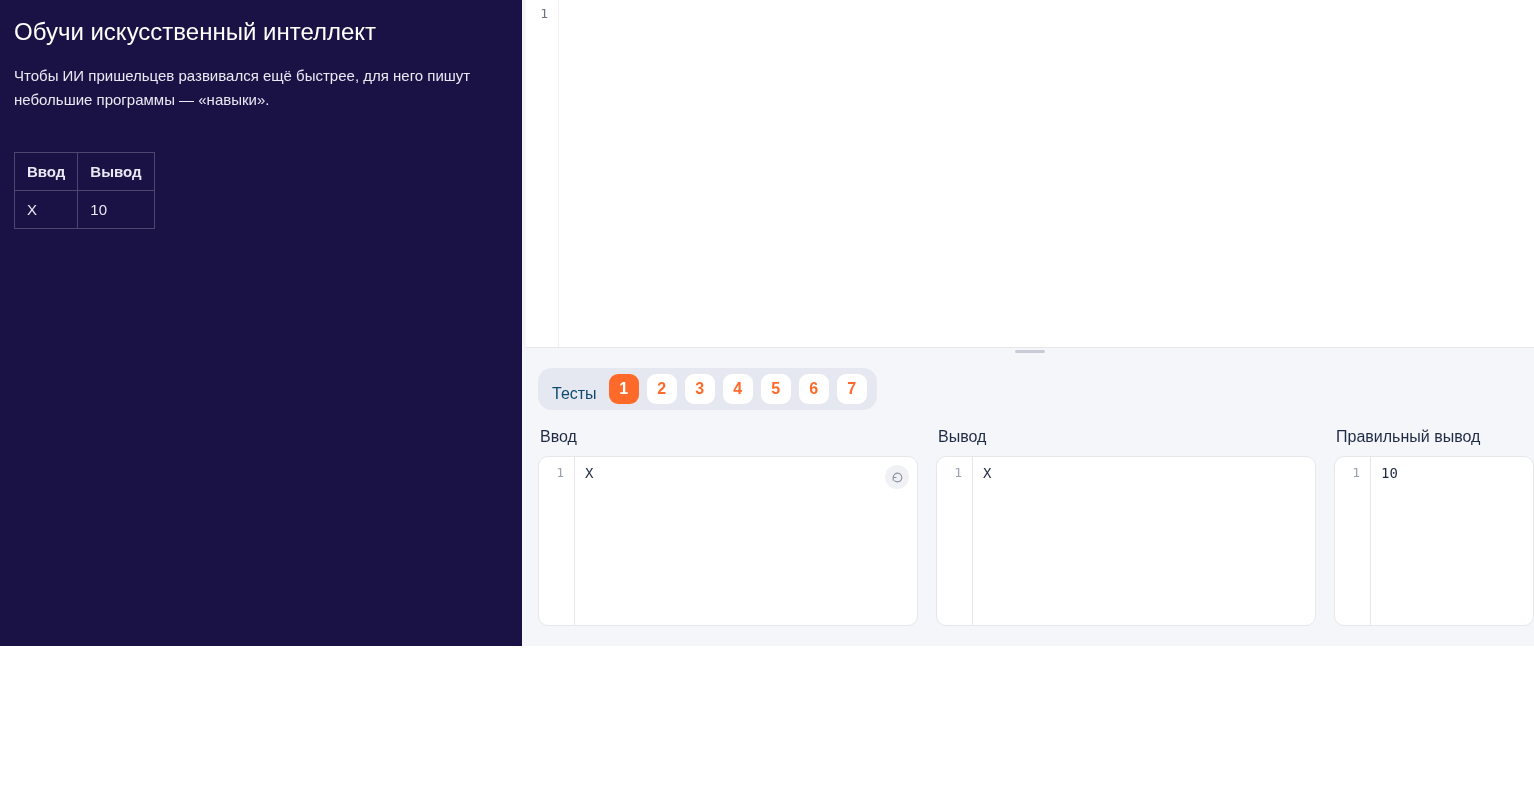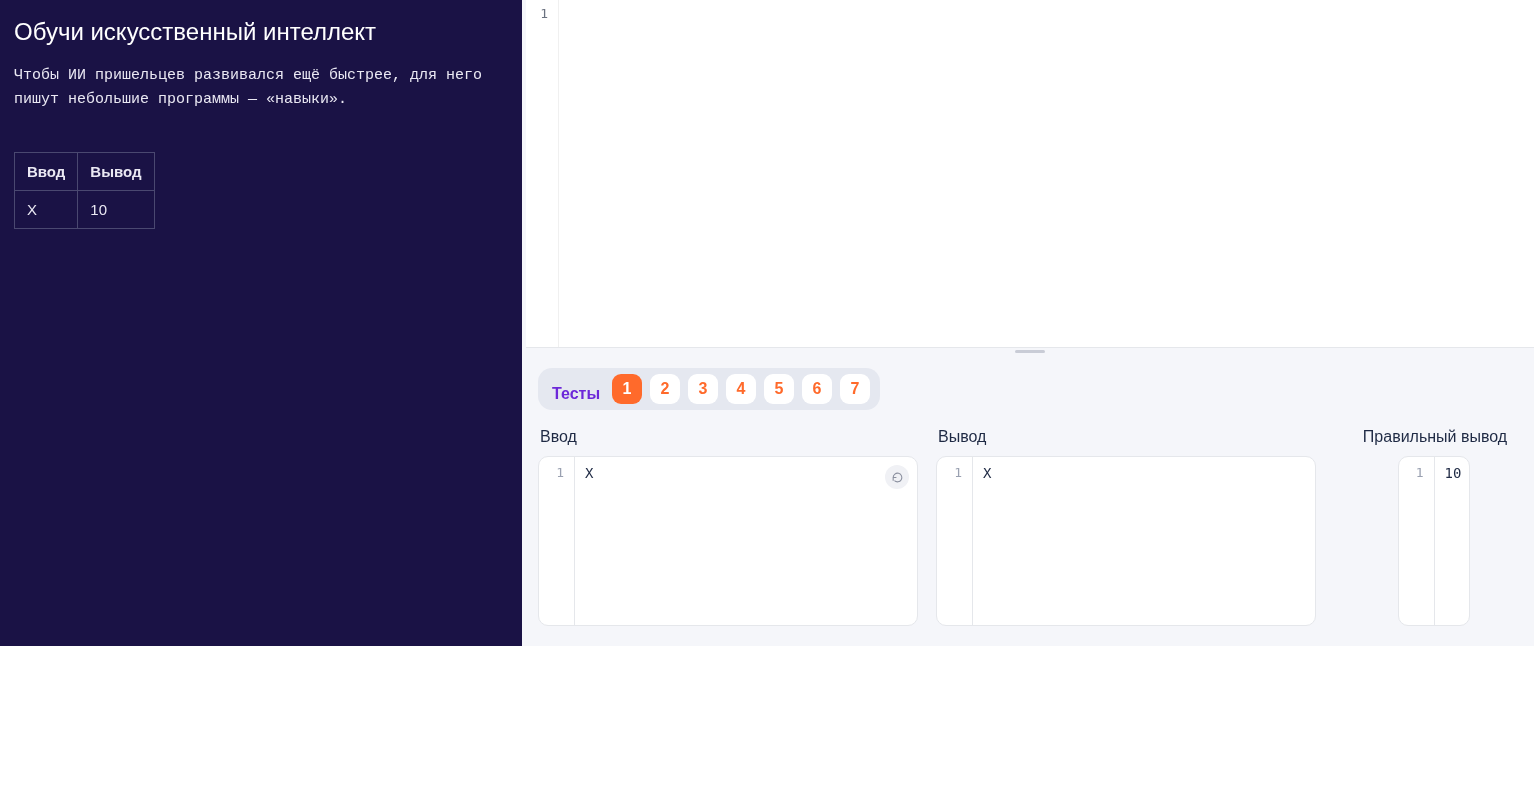--- a/index.html
+++ b/index.html
@@ -19,21 +19,20 @@
       font-weight: 500;
       margin-bottom: 18px;
       color: #fff;
     }
     
     .task-desc {
       font-size: 15px;
       line-height: 1.6;
       color: #eae8f3;
       margin-bottom: 16px;
-      font-family: Liberation Mono, monospace;
     }
     
     .io-table {
       border-collapse: collapse;
       margin-top: 40px;
     }
     .io-table th, .io-table td {
       border: 1px solid #4a4870;
       padding: 10px 12px;
       text-align: left;
@@ -91,22 +90,22 @@
     .tests-bar {
       display:inline-flex;
       align-items:center;
       background:#e5e8f0;
       border-radius:14px;
       padding: 6px 10px 6px 14px;
       gap: 8px;
     }
     .tests-label {
       font-size:16px;
-      font-weight:700;
-      color:#6d28d9;
+      font-weight:400;
+      color:#0c4a6e;
       margin-right:4px;
       margin-top:9px;
     }
     .test-tab {
       width:30px;
       height:30px;
       border-radius:9px;
       background:#fff;
       color:#ff6a2b;
       font-weight:700;
@@ -118,21 +117,21 @@
       border:none;
     }
     .test-tab.active { background:#ff6a2b; color:#fff; }
     
     .panels {
       display:flex;
       gap: 18px;
       padding: 12px 0 20px 0;
     }
     .panel { flex: 0 0 380px; display:flex; flex-direction:column; }
-    .panel.correct { flex: 0 0 200px; align-items: center; }
+    .panel.correct { flex: 0 0 200px; }
     .panel-title {
       font-size:16px;
       font-weight:500;
       color:#1f2a44;
       margin: 6px 0 10px 2px;
     }
     .panel-box {
       background:#fff;
       border:1px solid #e5e7eb;
       border-radius:10px;

